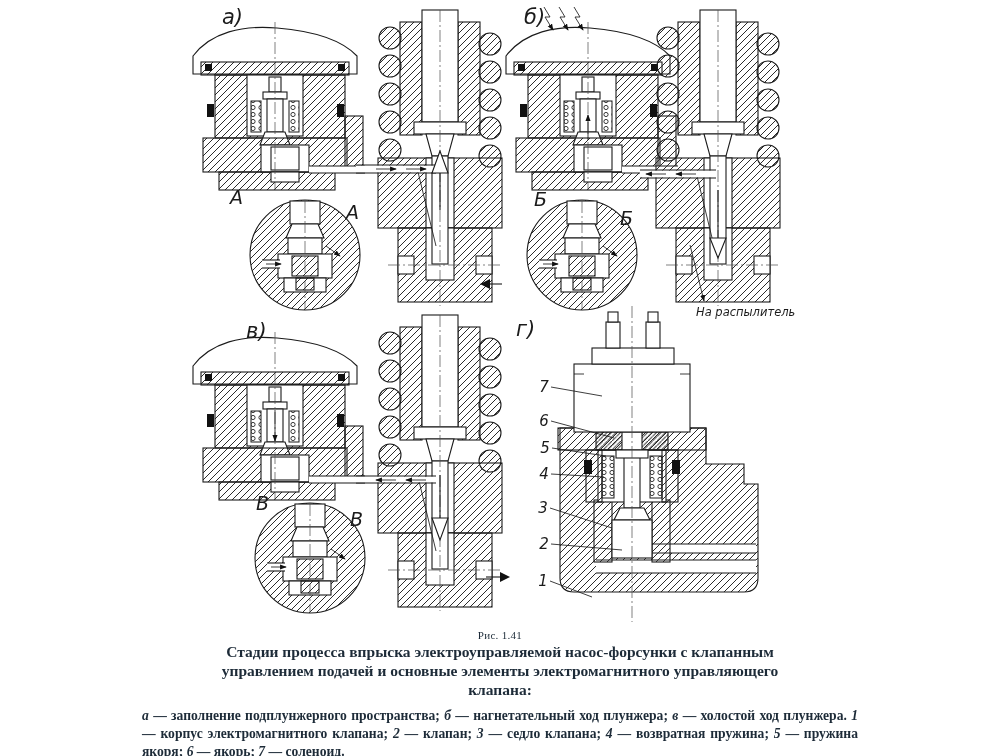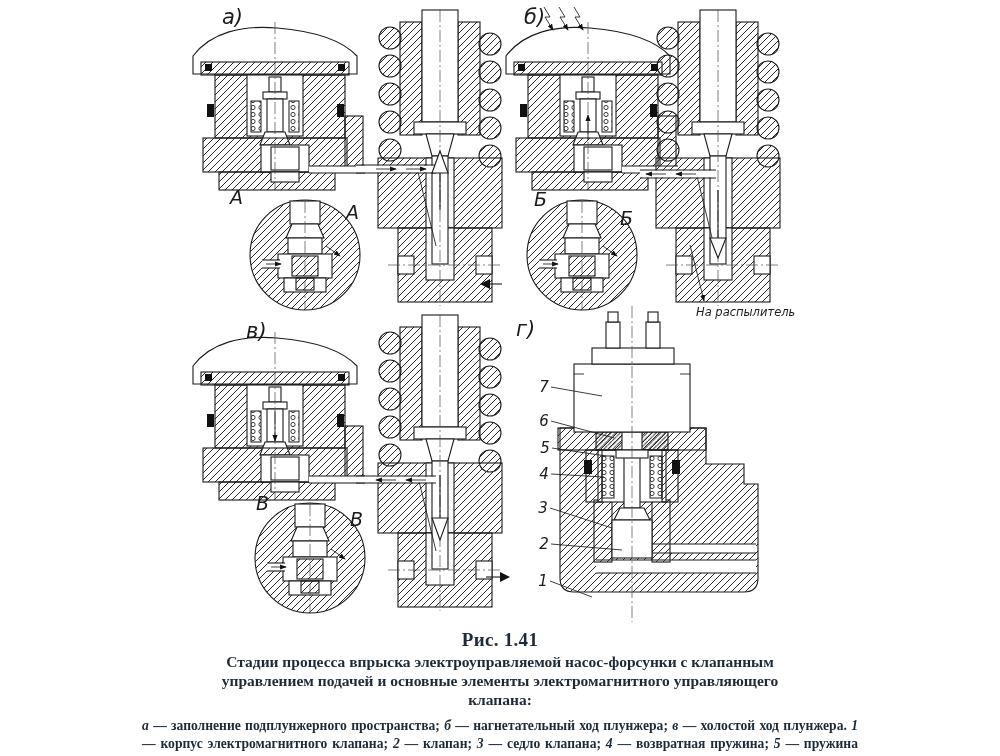--- a/index.html
+++ b/index.html
@@ -16,21 +16,21 @@
   .cl  {stroke:#4a4a4a;stroke-width:0.7;stroke-dasharray:12 3 2 3;fill:none;}
   .blk {fill:#111;stroke:none;}
   .wht {fill:#fff;stroke:none;}
   .lbl {font-family:"DejaVu Sans",sans-serif;font-style:italic;fill:#1b1b1b;}
   .lbl-panel{font-size:21px;}
   .lbl-detail{font-size:19px;}
   .lbl-callout{font-size:15px;}
   .lbl-nozzle{font-size:11.5px;}
   
   .caption{position:absolute;left:0;top:629px;width:1000px;text-align:center;color:#1d2b38;}
-  .fig-num{font-weight:bold;font-size:19px;letter-spacing:.3px;}
+  .fig-num{font-weight:normal;font-size:11px;letter-spacing:.3px;}
   .fig-title{font-weight:bold;font-size:15.5px;line-height:1.22;max-width:600px;margin:2px auto 4px;}
   .legend{font-weight:bold;font-size:13.6px;line-height:1.34;width:716px;margin:7px auto 0;
           text-align:justify;}
   .legend i{font-style:italic;}
 </style>
 </head>
 <body>
 
 <div id="page">
 

